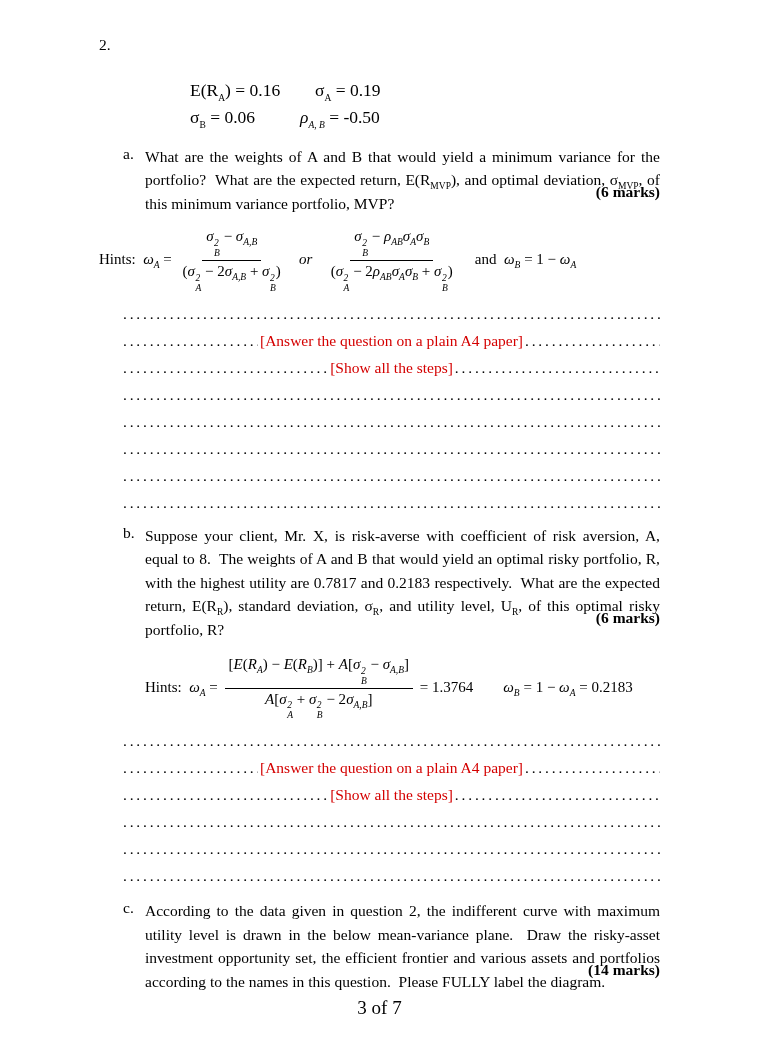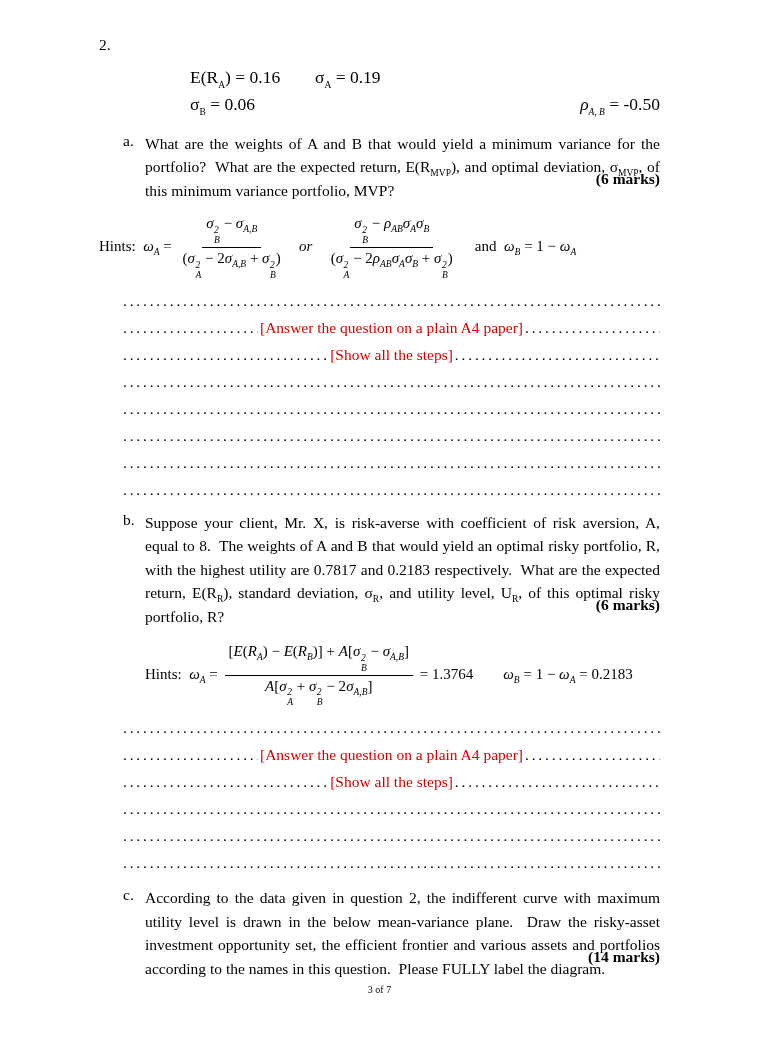--- a/index.html
+++ b/index.html
@@ -1,24 +1,24 @@
 <!DOCTYPE html>
 <html style="--red: #d40000;"><head>
 <meta charset="utf-8">
 <style>
   html,body{margin:0;padding:0;background:#ffffff;}
   .page{position:relative;width:763px;height:1050px;background:#fff;color:#000;
         font-family:"Liberation Serif",serif;font-size:15.5px;padding:34px 103px 0 99px;
         overflow:hidden;box-sizing:border-box;}
   .q2{display:flex;gap:11px;line-height:22px;}
-  .given{margin:8px 0 0 91px;font-size:17.5px;}
+  .given{margin:21px 0 0 91px;font-size:17.5px;}
   .grow{display:flex;line-height:27px;}
   .gc1{width:125px;}
   .gc2{width:110px;}
-  .gc3{flex:1;text-align:right;}
+  .gc3{flex:1;}
   .part{display:flex;margin-top:14px;}
   .part-b{margin-top:8px;}
   .part-c{margin-top:10px;}
   .plabel{flex:none;width:22px;margin-left:24px;}
   .ptext{flex:1;position:relative;text-align:justify;line-height:23.4px;}
   .marks{position:absolute;right:0;bottom:12px;font-weight:bold;}
   sub,sup{font-size:9.5px;line-height:1;}
   .it{font-style:italic;}
   .vtok{white-space:nowrap;}
   .ss{display:inline-flex;flex-direction:column;font-size:9.5px;line-height:1.05;
@@ -30,21 +30,21 @@
   .hints{margin-top:12px;white-space:nowrap;font-size:15px;}
   .hints-b{margin-left:46px;margin-top:14px;}
   .dotline{margin-left:24px;width:537px;height:27px;line-height:27px;overflow:hidden;
            white-space:nowrap;letter-spacing:2.8px;}
   .mt6{margin-top:6px;}
   .redline{margin-left:24px;width:537px;height:27px;line-height:27px;display:flex;white-space:nowrap;}
   .redline .dotseg{flex:1;overflow:hidden;letter-spacing:2.8px;}
   .redline .redtext{flex:none;color:var(--red,#d40000);padding:0 2px;text-align:right;}
   .ds-l{flex:0.85;}
   .ds-r{flex:1.2;}
-  .footer{margin-top:4px;text-align:center;font-size:10px;}
+  .footer{margin-top:4px;text-align:center;font-size:19px;}
 </style>
 </head>
 <body>
 
 <div class="page">
 
   <div class="q2">
     <span class="qnum">2.</span>
   </div>
 

